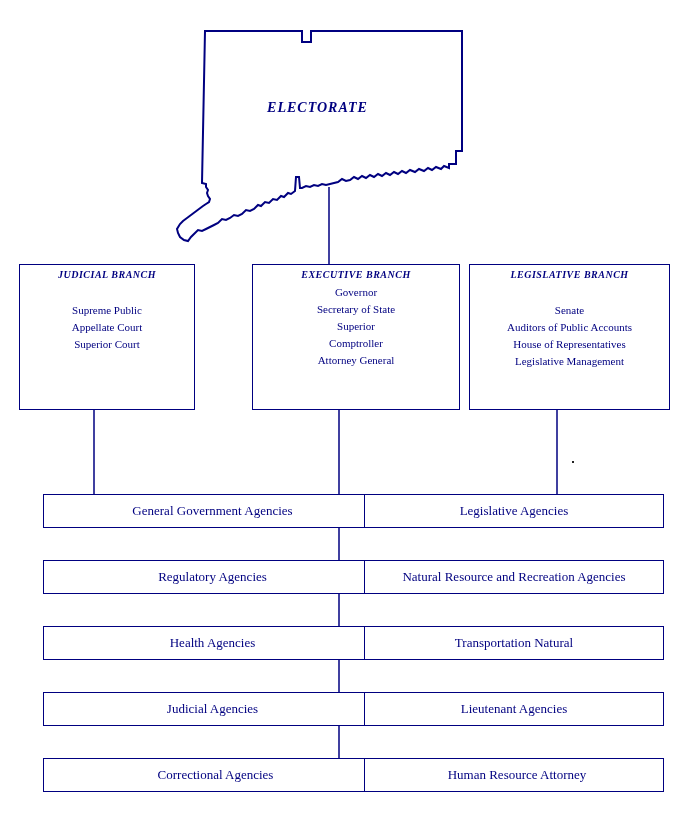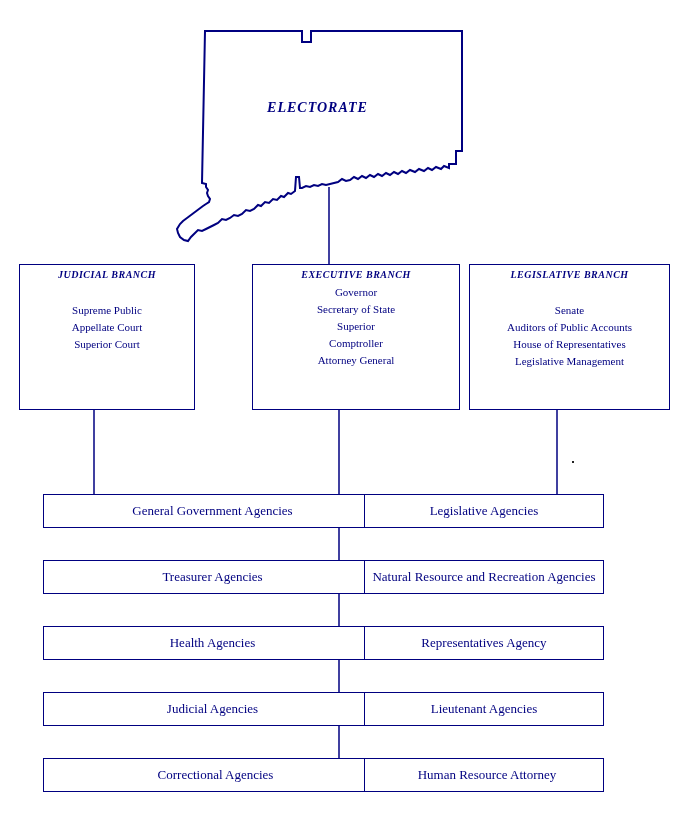--- a/index.html
+++ b/index.html
@@ -26,21 +26,21 @@
   .branch-members{font-size:11px;line-height:17px;}
   .gap-large{margin-top:22px;}
   .gap-small{margin-top:4px;}
 
   .agency{
     position:absolute;height:34px;box-sizing:border-box;border:1px solid #000080;
     background:#ffffff;display:flex;align-items:center;justify-content:center;
     font-size:13px;z-index:1;
   }
   .agency.col-left{left:19px;width:339px;margin-left:24px;}
-  .agency.col-right{left:364px;width:240px;}
+  .agency.col-right{left:364px;width:300px;}
   .row1{top:494px;}.row2{top:560px;}.row3{top:626px;}.row4{top:692px;}.row5{top:758px;padding-left:6px;}
 
   .stray-dot{position:absolute;left:572px;top:461px;width:2px;height:2px;background:#222222;z-index:1;}
 </style>
 </head>
 <body>
 
 <div id="canvas">
 
   <svg class="lines" width="689" height="816" viewBox="0 0 689 816">
@@ -100,40 +100,40 @@
       <div>Auditors of Public Accounts</div>
       <div>House of Representatives</div>
       <div>Legislative Management</div>
     </div>
   </div>
 
   <div class="agency col-left row1">
     <span>General Government Agencies</span>
   </div>
   <div class="agency col-left row2">
-    <span>Treasurer Agencies</span>
+    <span>Regulatory Agencies</span>
   </div>
   <div class="agency col-left row3">
     <span>Health Agencies</span>
   </div>
   <div class="agency col-left row4">
     <span>Judicial Agencies</span>
   </div>
   <div class="agency col-left row5">
     <span>Correctional Agencies</span>
   </div>
 
   <div class="agency col-right row1">
     <span>Legislative Agencies</span>
   </div>
   <div class="agency col-right row2">
     <span>Natural Resource and Recreation Agencies</span>
   </div>
   <div class="agency col-right row3">
-    <span>Representatives Agency</span>
+    <span>Transportation Natural</span>
   </div>
   <div class="agency col-right row4">
     <span>Lieutenant Agencies</span>
   </div>
   <div class="agency col-right row5">
     <span>Human Resource Attorney</span>
   </div>
 
   <div class="stray-dot"></div>
 

